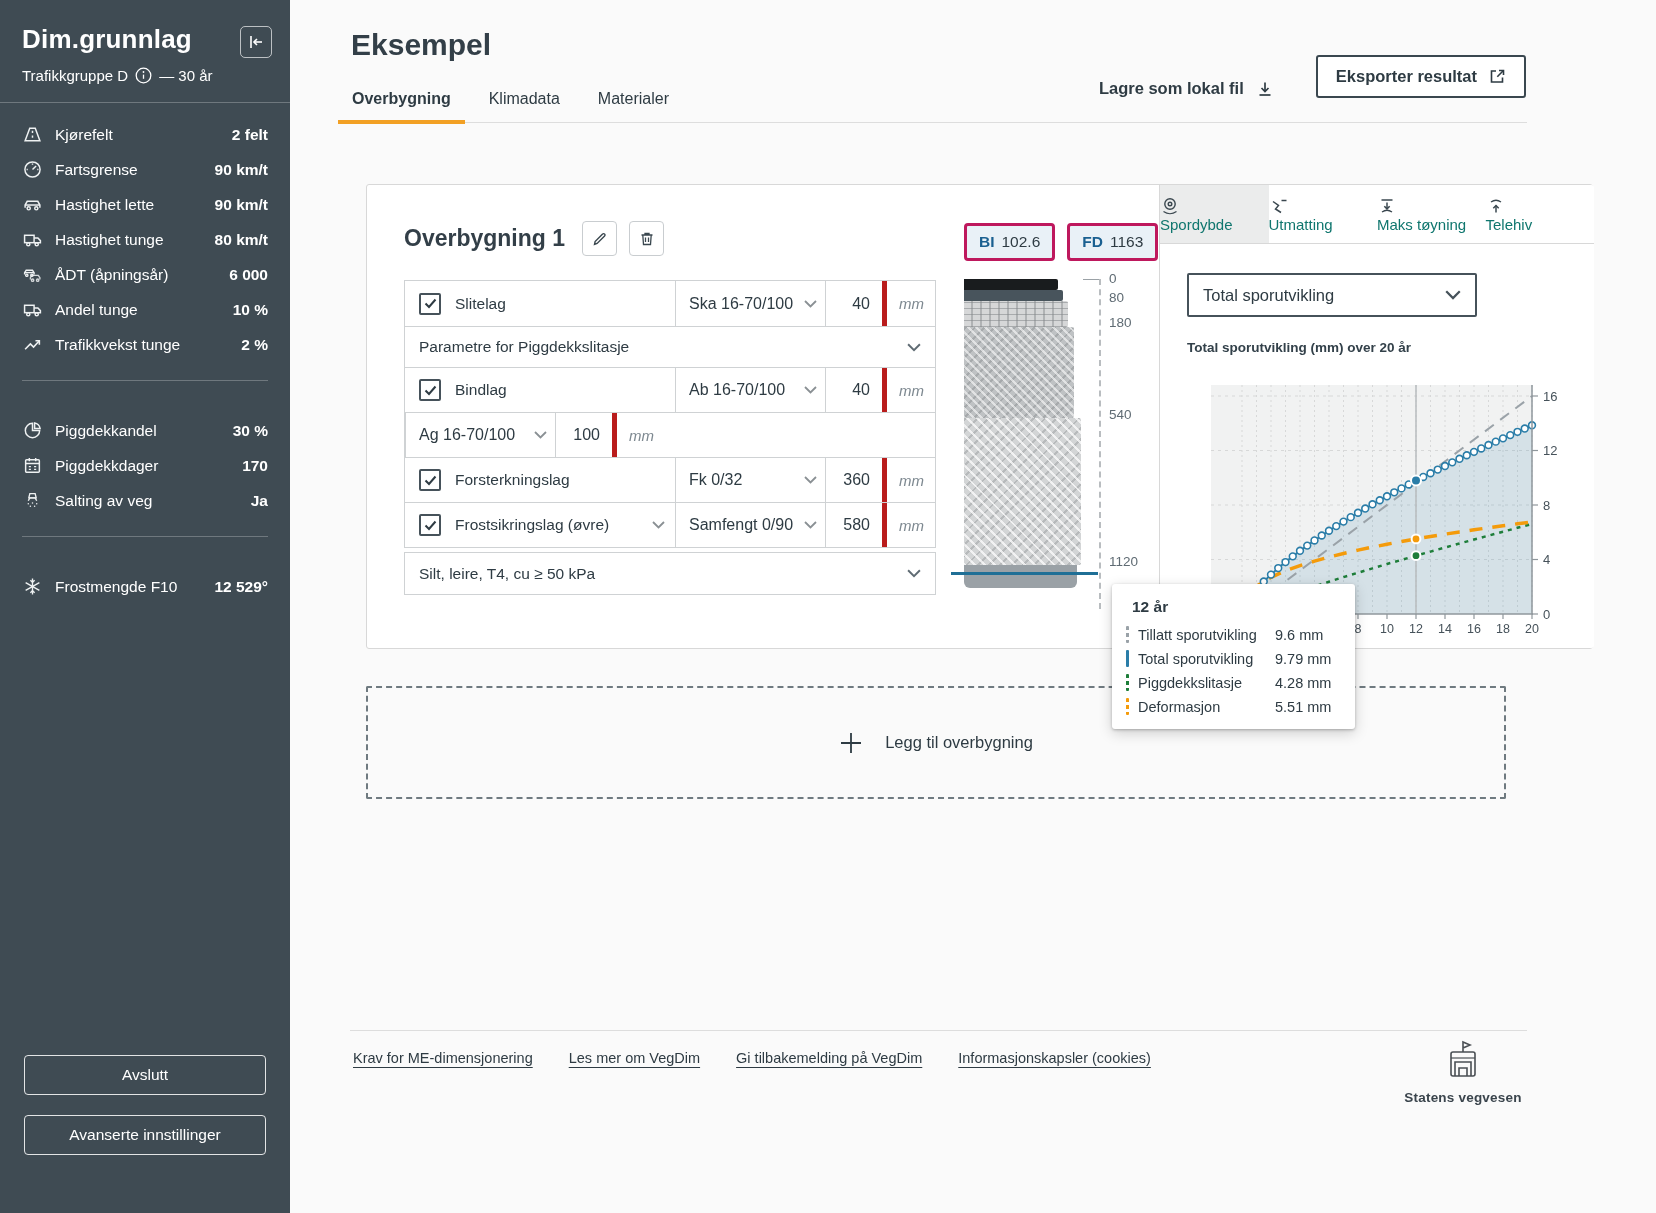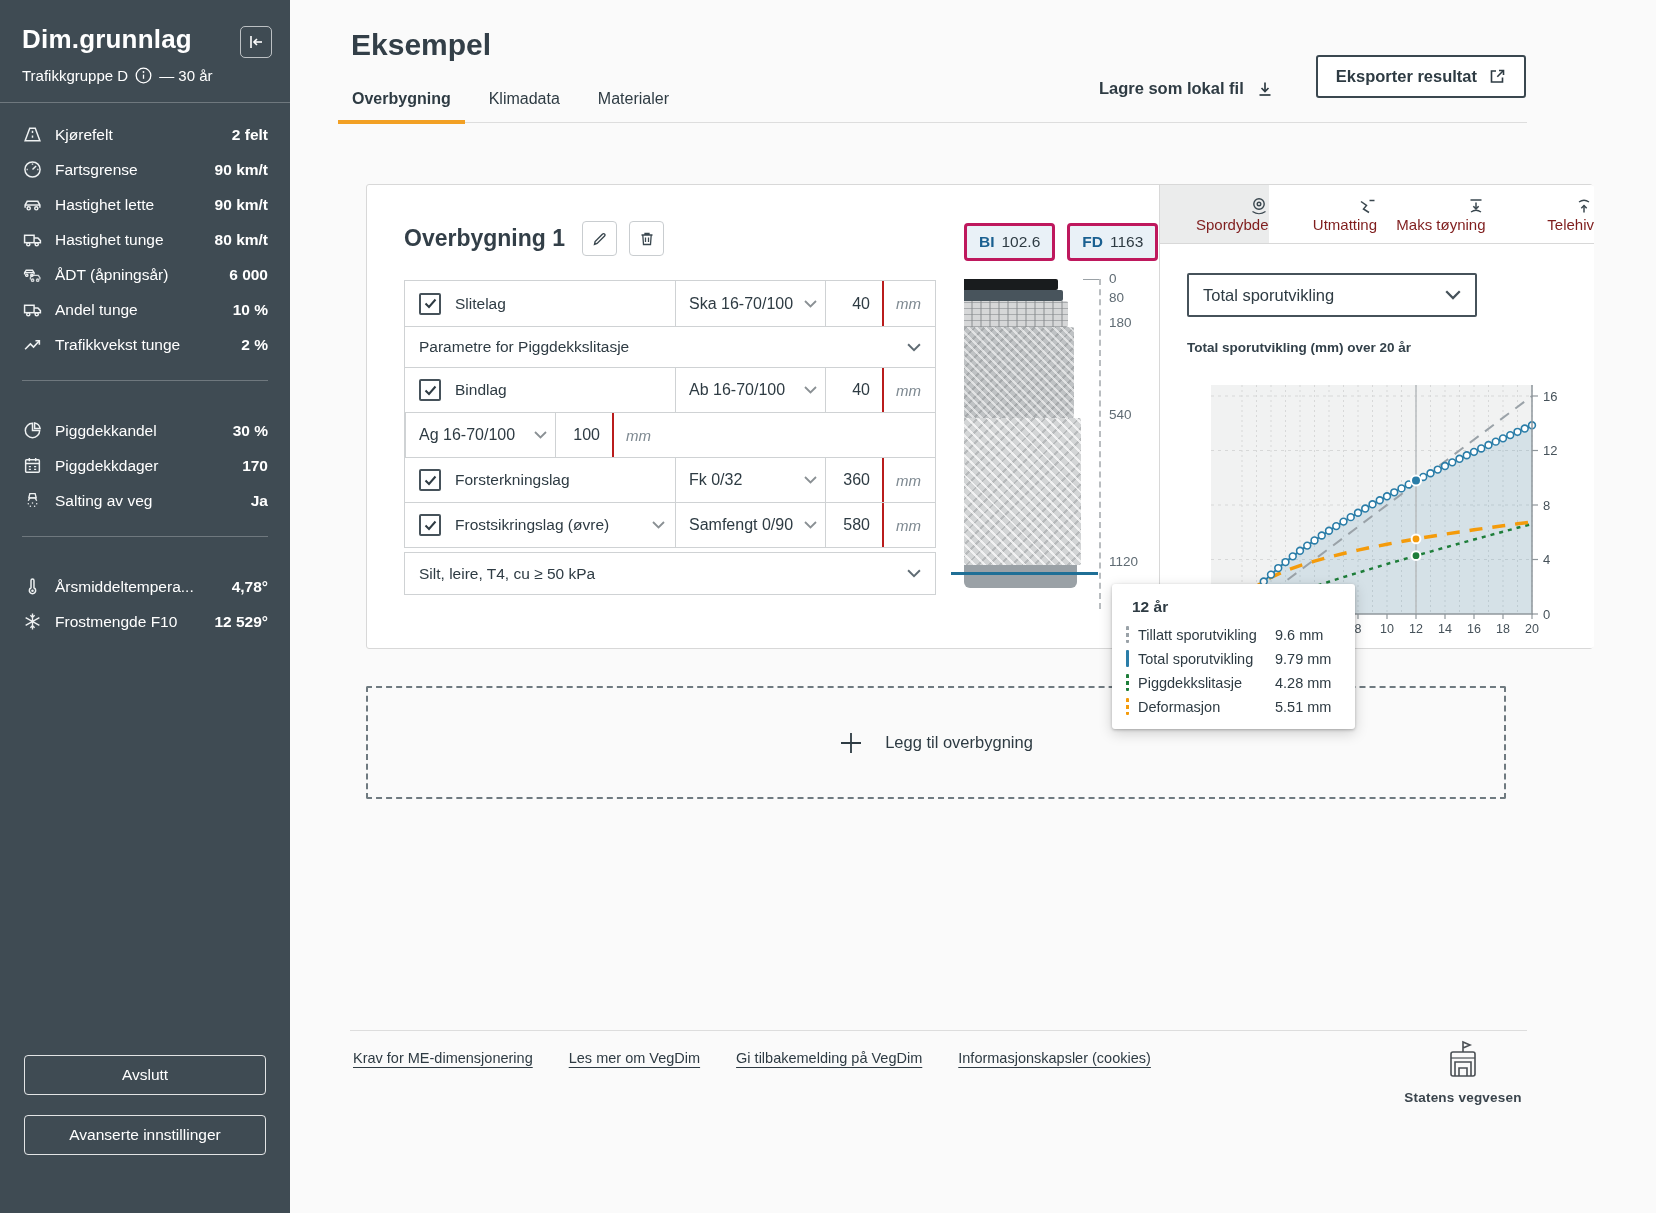--- a/index.html
+++ b/index.html
@@ -44,21 +44,21 @@
 
   
   .ltable { position:absolute; left:37px; top:95px; width:532px; border:1px solid #cfd2d4; }
   .trow { display:flex; align-items:stretch; height:45px; border-top:1px solid #cfd2d4; background:#fff; }
   .trow:first-child { border-top:none; }
   .cell { display:flex; align-items:center; font-size:15.5px; }
   .cell.name { width:270px; padding:0 10px 0 14px; gap:14px; }
   .cell.name .grow { flex:1; }
   .cell.mat { width:150px; border-left:1px solid #cfd2d4; padding:0 8px 0 13px; font-size:16px; justify-content:space-between; overflow:hidden; white-space:nowrap; }
   .cell.thick { width:57px; border-left:1px solid #cfd2d4; justify-content:flex-end; padding-right:12px; font-size:16px; }
-  .cell.unit { width:53px; border-left:2px solid #b91c1c; color:#7d8890; font-style:italic; font-size:15px; padding-left:12px; }
+  .cell.unit { width:53px; border-left:5px solid #b91c1c; color:#7d8890; font-style:italic; font-size:15px; padding-left:12px; }
   .trow.span { height:41px; padding:0 14px; justify-content:space-between; align-items:center; display:flex; font-size:15.5px; cursor:pointer; }
   .cb { width:22px; height:22px; border:2px solid #46525a; border-radius:2px; background:#fff; display:flex; align-items:center; justify-content:center; cursor:pointer; flex:none; }
   .soil-box { position:absolute; left:37px; top:367px; width:532px; height:43px; border:1px solid #cfd2d4; background:#fff; display:flex; align-items:center; justify-content:space-between; padding:0 14px; font-size:15.5px; cursor:pointer; }
 
   
   .viz { position:absolute; left:597px; top:94px; }
   .vlayer { position:absolute; left:0; border-radius:0 2px 2px 0; }
   .l-slitelag   { top:0;   height:11px;  width:94px;  background:#191c1e; }
   .l-bindlag    { top:11px; height:11px; width:99px;  background:#48545c; }
   .l-baerelag   { top:22px; height:26px; width:104px; background:#d6d7d8;
@@ -73,21 +73,21 @@
   .l-undergrunn { top:286px; height:23px; width:113px; background:#9aa1a6; border-radius:0 0 6px 6px; }
   .soil-line { position:absolute; left:-13px; top:293px; width:147px; height:3px; background:#1f6f96; }
   .dscale { position:absolute; left:732px; top:88px; width:70px; height:345px; }
   .dscale .dline { position:absolute; left:0; top:6px; height:330px; border-left:2px dashed #b9bdc0; }
   .dscale .dtick { position:absolute; left:-16px; top:6px; width:16px; border-top:1px solid #9aa1a6; }
   .dlabel { position:absolute; left:10px; font-size:13.5px; color:#5f6b73; }
 
   
   .panel { position:absolute; left:792px; top:0; width:435px; height:463px; border-left:1px solid #d8d8d8; background:#fff; border-radius:0 3px 3px 0; }
   .ptabs { display:flex; height:59px; border-bottom:1px solid #d8d8d8; }
-  .ptab { flex:1; display:flex; flex-direction:column; align-items:flex-end; justify-content:center; font-size:15px; color:#7f1d1d; cursor:pointer; }
+  .ptab { flex:1; display:flex; flex-direction:column; align-items:flex-start; justify-content:center; font-size:15px; color:#0f766e; cursor:pointer; }
   .ptab.active { background:#ebecec; }
   .pselect { position:absolute; left:27px; top:88px; width:290px; height:44px; border:2px solid #46525a; border-radius:2px; background:#fff; display:flex; align-items:center; justify-content:space-between; padding:0 14px; font-size:16.5px; cursor:pointer; }
   .ptitle { position:absolute; left:27px; top:155px; font-size:13.5px; color:#33414a;font-weight:bold; }
   .chart-wrap { position:absolute; left:7px; top:176px; }
 
   
   .tooltip { position:absolute; left:1112px; top:584px; width:243px; background:#fff; border-radius:3px; box-shadow:0 1px 3px rgba(0,0,0,.25), 0 4px 14px rgba(0,0,0,.18); padding:14px 18px 14px 14px; z-index:10; }
   .tt-title { font-size:15.5px; font-weight:700; margin:0 0 10px 6px; }
   .tt-row { display:flex; align-items:center; margin-top:7px; }
   .tt-chip { width:3px; height:17px; margin-right:9px; border-radius:1px; flex:none; }
@@ -259,30 +259,20 @@
             </svg>
           </span>
         <span class="slabel">Salting av veg</span>
         <span class="svalue">Ja</span>
       </div>
     </div>
 
     <div class="sdivider"></div>
 
     <div class="sb-list">
-      <div class="srow">
-        <span class="sicon">
-            <svg class="ic" width="19" height="19" viewBox="0 0 18 18" fill="none" stroke="#eef1f2" stroke-width="1.4">
-              <path d="M7.6 3.2a1.4 1.4 0 0 1 2.8 0v7a3 3 0 1 1-2.8 0Z"></path>
-              <circle cx="9" cy="13" r="1.2" fill="#eef1f2" stroke="none"></circle>
-            </svg>
-          </span>
-        <span class="slabel">Årsmiddeltempera...</span>
-        <span class="svalue">4,78°</span>
-      </div>
       <div class="srow">
         <span class="sicon">
             <svg class="ic" width="19" height="19" viewBox="0 0 18 18" fill="none" stroke="#eef1f2" stroke-width="1.3">
               <path d="M9 1.5v15M2.5 5.25l13 7.5M15.5 5.25l-13 7.5"></path>
               <path d="M7 3l2 2 2-2M7 15l2-2 2 2"></path>
             </svg>
           </span>
         <span class="slabel">Frostmengde F10</span>
         <span class="svalue">12 529°</span>
       </div>

